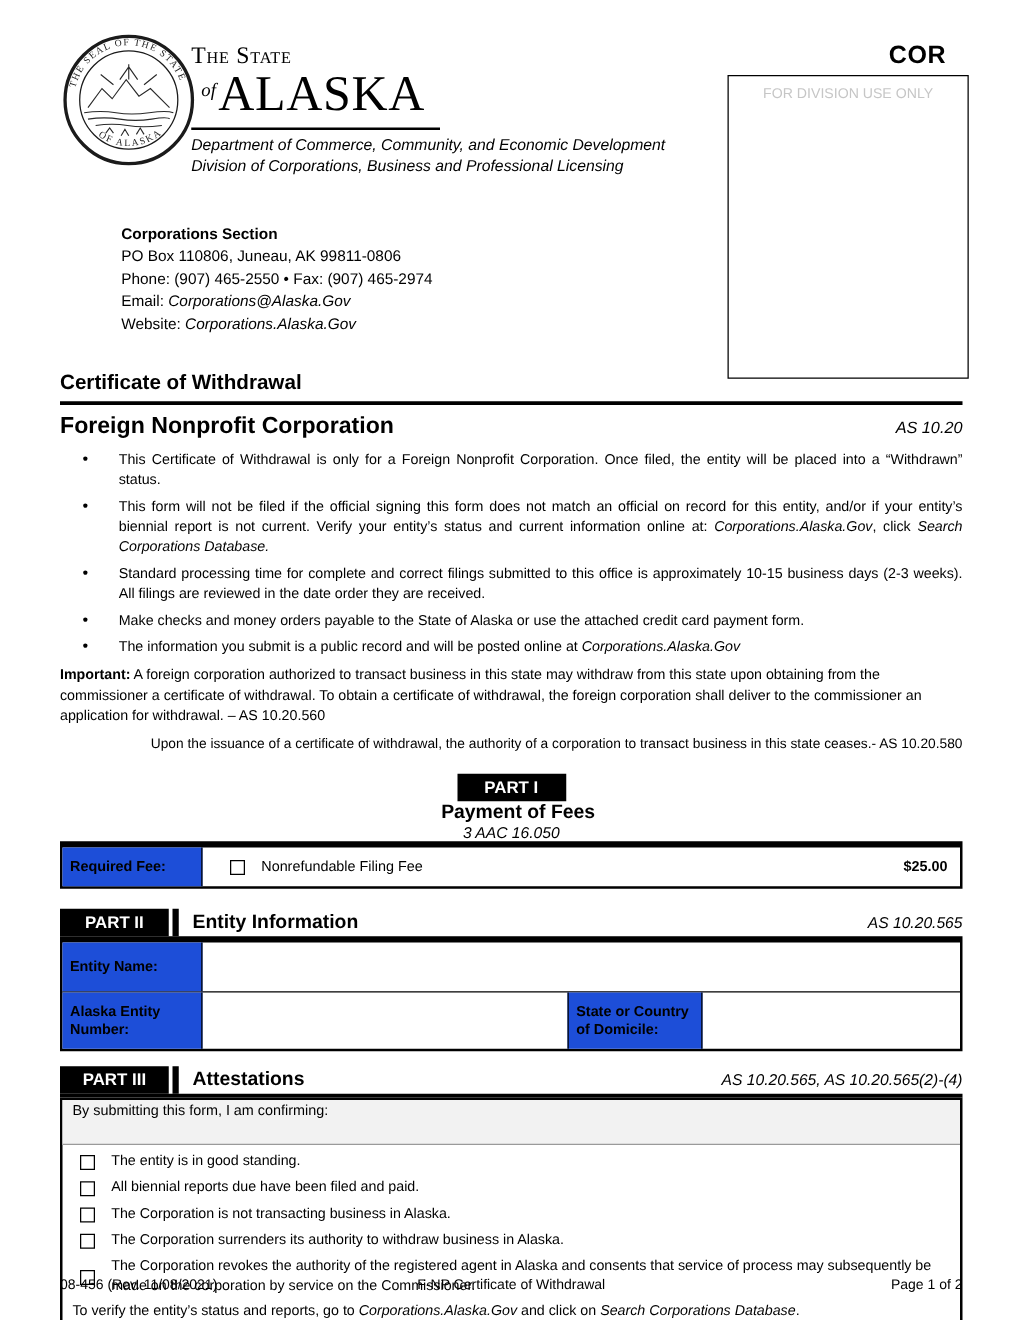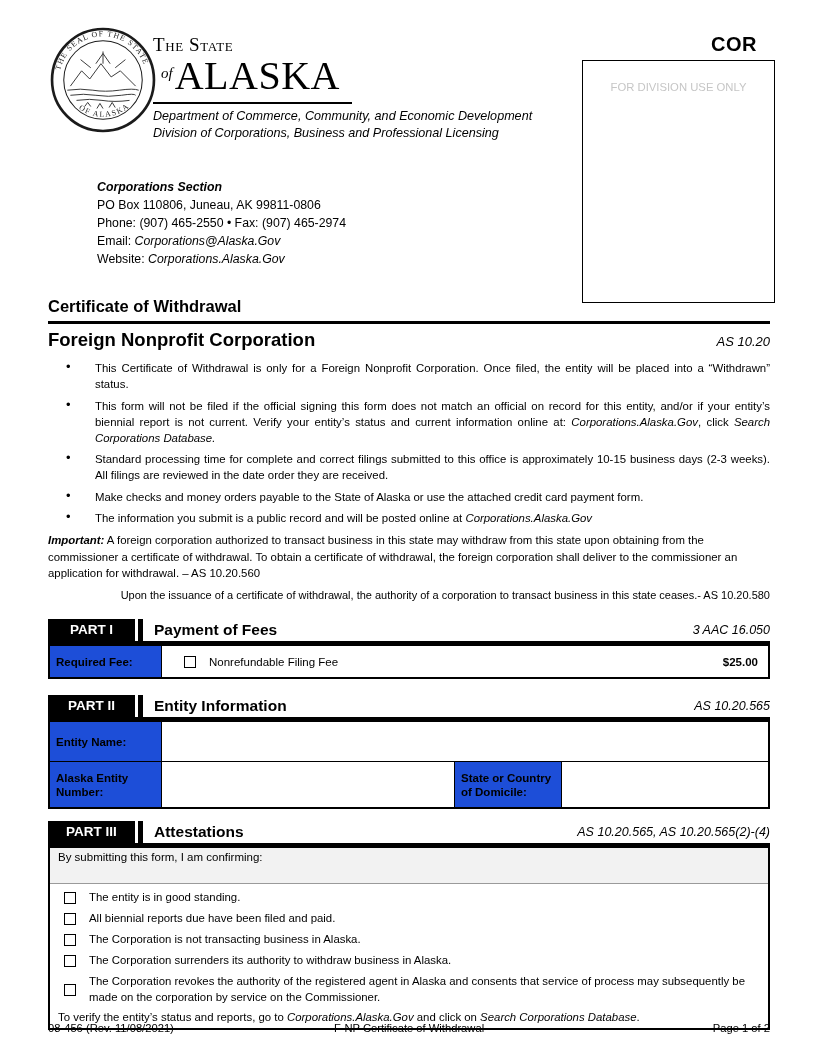--- a/index.html
+++ b/index.html
@@ -2,52 +2,52 @@
 <html><head>
 <meta charset="utf-8">
 <style>
   * { box-sizing: border-box; }
   html,body { margin:0; padding:0; }
   body {
     width:816px; height:1056px; background:#fff; color:#000;
     font-family:"Liberation Sans", sans-serif; position:relative; overflow:hidden;
   }
   .it { font-style:italic; }
-  .b  { font-weight:bold;font-style:italic; }
+  .b  { font-weight:bold; }
 
   
   .header { position:relative; height:296px; }
   .seal { position:absolute; left:50px; top:27px; width:106px; height:106px; }
   .logo-text { position:absolute; left:153px; top:34px; font-family:"Liberation Serif", serif; }
   .logo-state { font-variant:small-caps; font-size:19px; letter-spacing:.6px; }
   .logo-alaska-wrap { border-bottom:2.5px solid #000; display:inline-block; padding:0 12px 1px 0; line-height:34px; }
   .logo-of { font-style:italic; font-size:15px; vertical-align:11px; margin:0 2px 0 8px; }
   .logo-alaska { font-size:40px; letter-spacing:.5px; }
   .logo-dept { font-style:italic; font-size:12.6px; line-height:17px; margin-top:4px; font-family:"Liberation Sans", sans-serif; }
   .cor { position:absolute; left:711px; top:33px; font-size:20px; font-weight:bold; letter-spacing:.5px; }
-  .division-box { position:absolute; left:582px; top:60px; width:193px; height:243px; border:1.5px solid #000; text-align:center; padding-top:16px; }
+  .division-box { position:absolute; left:582px; top:60px; width:193px; height:243px; border:1.5px solid #000; text-align:center; padding-top:4px; }
   .division-box span { color:#c6c6c6; font-size:11.3px; }
   .contact { position:absolute; left:97px; top:178px; font-size:12.3px; line-height:18px; }
 
   
   .content { margin:0 46px 0 48px; }
   .form-title { font-size:16.5px; font-weight:bold; margin:0 0 4px; line-height:21px; }
   .title-rule { height:3px; background:#000; }
   .subtitle-row { display:flex; justify-content:space-between; align-items:baseline; padding:4px 0 1px; }
   .subtitle { font-size:18.5px; font-weight:bold; line-height:24px; }
   .subtitle-cite { font-style:italic; font-size:13px;margin-left:36px; }
 
   ul.bullets { list-style:none; margin:7px 0 0; padding:0 0 0 18px; }
   ul.bullets li { position:relative; padding-left:29px; text-align:justify; font-size:11.4px; line-height:16px; margin-bottom:5.5px; }
   ul.bullets li::before { content:"\2022"; position:absolute; left:0; top:-1px; font-size:13px; }
   .important { margin:6px 0 0; font-size:11.4px; line-height:16.5px; }
   .issuance  { margin:5px 0 16px; font-size:11px; line-height:16.5px;text-align:right; }
 
   .part-header { display:flex; align-items:center; border-bottom:3.5px solid #000; }
-  .part-header.p1 { margin-top:6px; }
+  .part-header.p1 { margin-top:6px;flex-direction:column; }
   .part-header.p2 { margin-top:16px; }
   .part-header.p3 { margin-top:12px; }
   .part-label { background:#000; color:#fff; font-weight:bold; font-size:13.5px; width:87px; text-align:center; padding:3px 0 4px; flex:none; }
   .part-bar { width:5px; align-self:stretch; background:#000; margin-left:3px; flex:none; }
   .part-title { font-weight:bold; font-size:15.5px; margin-left:11px; flex:1; }
   .part-cite { font-style:italic; font-size:12.5px; white-space:nowrap; }
 
   .cell-label { width:112px; background:#1d4ed8; border-right:1.5px solid #000; font-weight:bold; font-size:11.5px; padding:4px 6px; display:flex; align-items:center; flex:none; line-height:14px; }
   .cb { width:12px; height:12px; border:1.6px solid #000; background:#fff; flex:none; }
 

